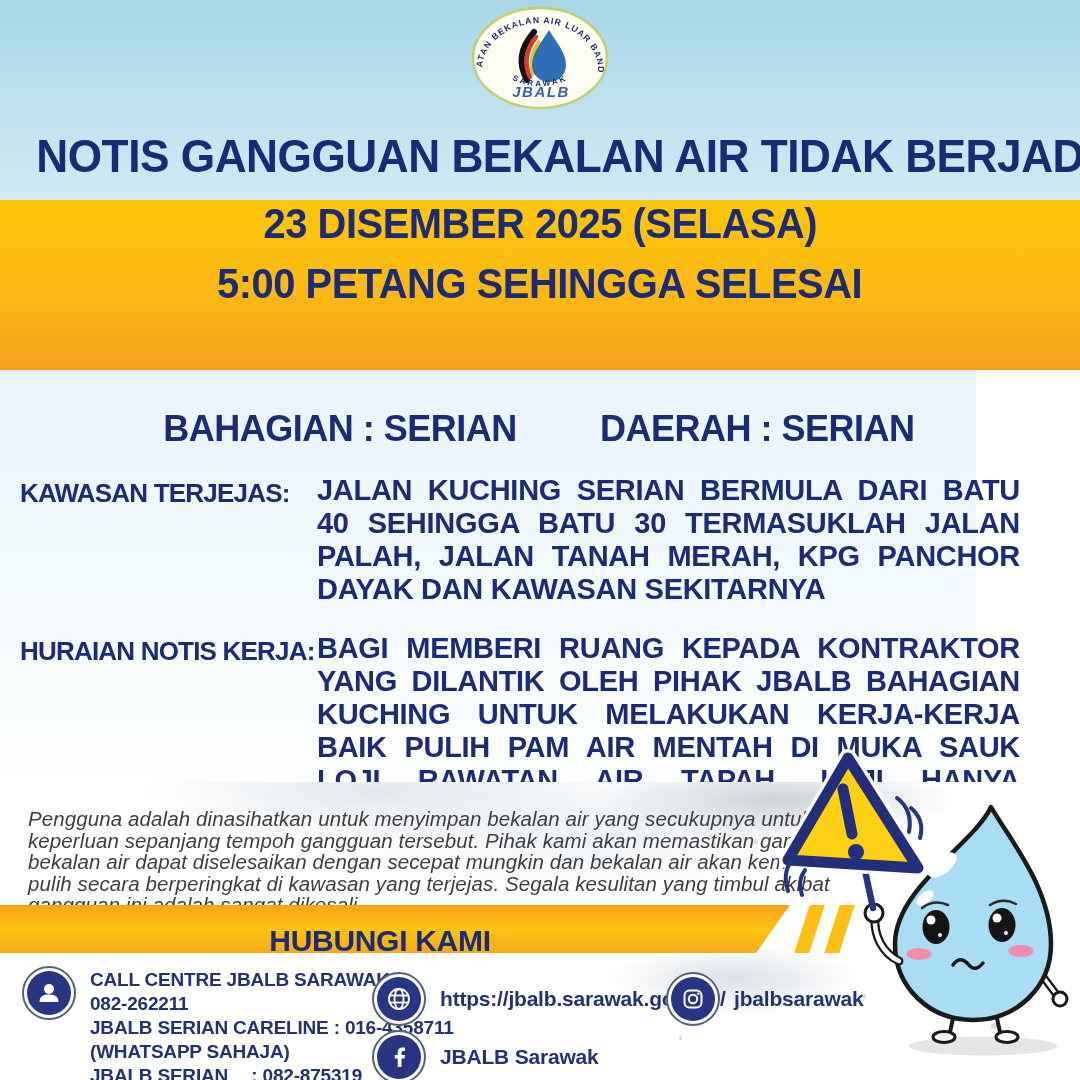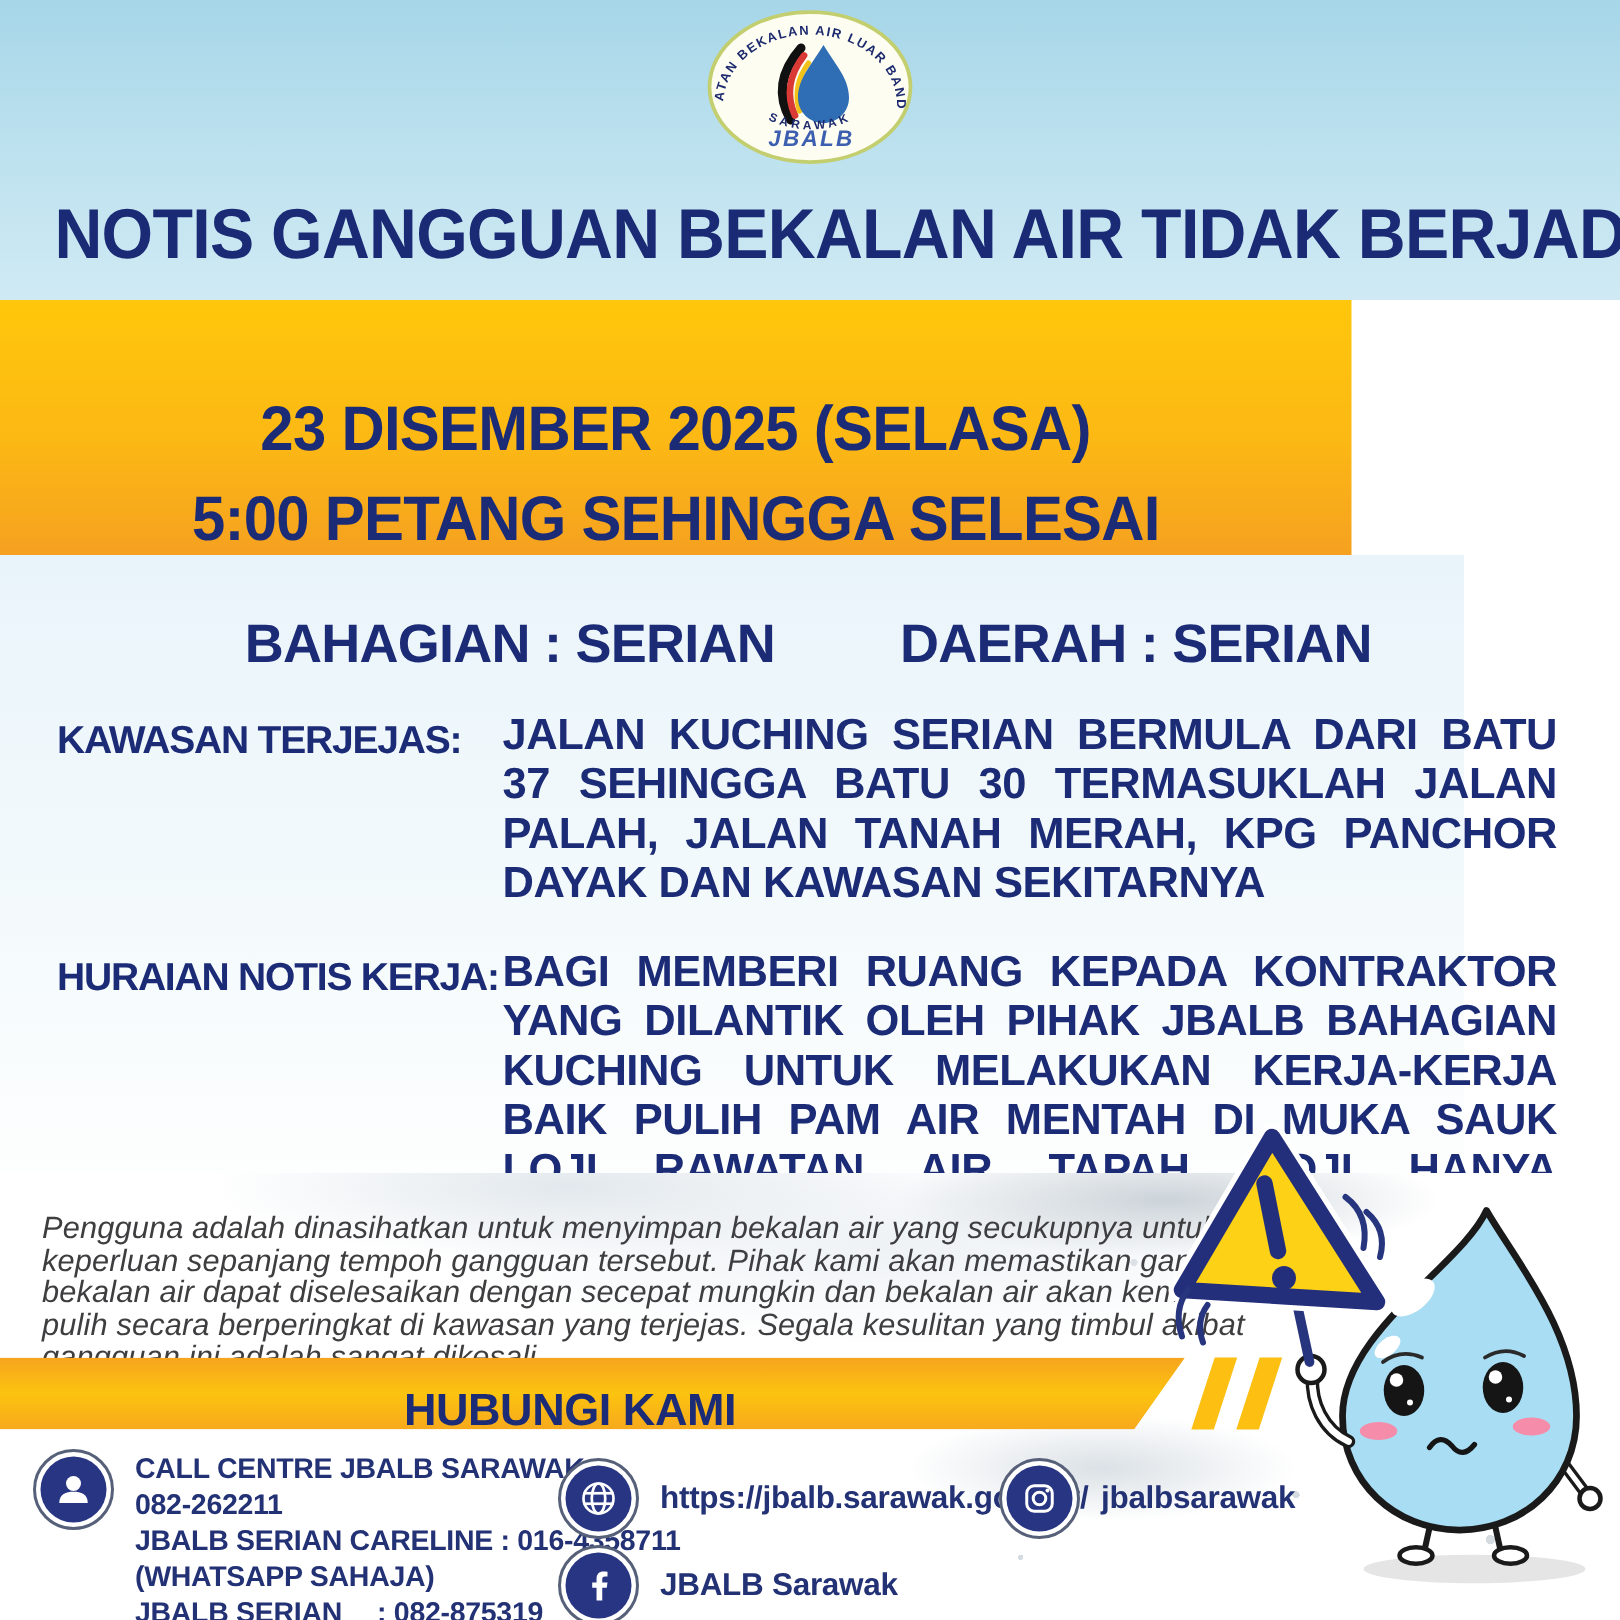--- a/index.html
+++ b/index.html
@@ -8,32 +8,32 @@
     font-family:"Liberation Sans",sans-serif;background:#ffffff;
   }
   
   .header{position:absolute;top:0;left:0;width:1080px;height:200px;
     background:linear-gradient(180deg,#a6d6e8 0%,#bfe2ef 55%,#cfeaf4 100%);}
   .logo-wrap{position:absolute;top:6px;left:50%;transform:translateX(-50%);}
   .title{position:absolute;top:128px;left:0;width:1080px;text-align:center;
     font-size:47px;font-weight:bold;color:#1b2a74;white-space:nowrap;}
   .title>span{display:inline-block;transform:scaleX(.94);transform-origin:center;letter-spacing:-.5px;}
   
-  .band{position:absolute;top:200px;left:0;width:901px;height:170px;
+  .band{position:absolute;top:200px;left:0;width:1080px;height:170px;
     background:linear-gradient(180deg,#ffc70b 0%,#fcb814 55%,#f5a120 100%);
-    display:flex;flex-direction:column;align-items:center;justify-content:flex-end;gap:12px;}
+    display:flex;flex-direction:column;align-items:center;justify-content:flex-start;gap:12px;}
   .band .line{font-size:42px;font-weight:bold;color:#1c2b76;white-space:nowrap;transform:scaleX(.95);letter-spacing:-.5px;}
   
   .main{position:absolute;top:370px;left:0;width:976px;height:412px;
     background:linear-gradient(180deg,#e9f4fa 0%,#f4fafc 60%,#fdfefe 100%);text-decoration:underline;}
   .region-row{position:absolute;top:38px;left:0;width:1080px;}
   .region-bahagian{position:absolute;left:150px;width:380px;text-align:center;}
   .region-daerah{position:absolute;left:600px;width:330px;text-align:left;}
   .region-row .rg{font-size:36px;font-weight:bold;color:#1c2b76;white-space:nowrap;letter-spacing:-.5px;}
-  .info-row{position:absolute;left:38px;width:1000px;display:grid;grid-template-columns:258px 1fr;column-gap:13px;gap:39px;}
+  .info-row{position:absolute;left:20px;width:1000px;display:grid;grid-template-columns:258px 1fr;column-gap:13px;gap:39px;}
   .info-row.kawasan{top:104px;}
   .info-row.huraian{top:262px;}
   .info-label{font-size:26px;font-weight:bold;color:#1c2b76;text-align:right;letter-spacing:-.8px;padding-top:4px;white-space:nowrap;}
   .info-text{font-size:29px;font-weight:bold;color:#1c2b76;line-height:33px;
     text-align:justify;text-align-last:left;letter-spacing:-.3px;}
   
   .splash{position:absolute;top:782px;left:0;width:1080px;height:298px;background:#ffffff;}
   .splash::before{content:"";position:absolute;inset:0;
     background:
       radial-gradient(ellipse 260px 55px at 72% 6%, #ccd3d9 0%, rgba(204,211,217,0) 70%),
@@ -108,21 +108,21 @@
     <div class="line">5:00 PETANG  SEHINGGA  SELESAI</div>
   </div>
 
   <div class="main">
     <div class="region-row">
       <div class="region-bahagian"><span class="rg">BAHAGIAN : SERIAN</span></div>
       <div class="region-daerah"><span class="rg">DAERAH : SERIAN</span></div>
     </div>
     <div class="info-row kawasan">
       <div class="info-label">KAWASAN TERJEJAS:</div>
-      <div class="info-text">JALAN KUCHING SERIAN BERMULA DARI BATU 37 SEHINGGA BATU 30 TERMASUKLAH JALAN PALAH, JALAN TANAH MERAH, KPG PANCHOR DAYAK DAN KAWASAN SEKITARNYA</div>
+      <div class="info-text">JALAN KUCHING SERIAN BERMULA DARI BATU 40 SEHINGGA BATU 30 TERMASUKLAH JALAN PALAH, JALAN TANAH MERAH, KPG PANCHOR DAYAK DAN KAWASAN SEKITARNYA</div>
     </div>
     <div class="info-row huraian">
       <div class="info-label">HURAIAN NOTIS KERJA:</div>
       <div class="info-text">BAGI MEMBERI RUANG KEPADA KONTRAKTOR YANG DILANTIK OLEH PIHAK JBALB BAHAGIAN KUCHING UNTUK MELAKUKAN KERJA-KERJA BAIK PULIH PAM AIR MENTAH DI MUKA SAUK LOJI RAWATAN AIR TAPAH. LOJI HANYA BEROPERASI DALAM KAPASITI YANG MINIMA.</div>
     </div>
   </div>
 
   <div class="splash">
     <div class="advisory">Pengguna adalah dinasihatkan untuk menyimpan bekalan air yang secukupnya untuk keperluan sepanjang tempoh gangguan tersebut. Pihak kami akan memastikan gangguan bekalan air dapat diselesaikan dengan secepat mungkin dan bekalan air akan kembali pulih secara berperingkat di kawasan yang terjejas. Segala kesulitan yang timbul akibat gangguan ini adalah sangat dikesali.</div>
 

